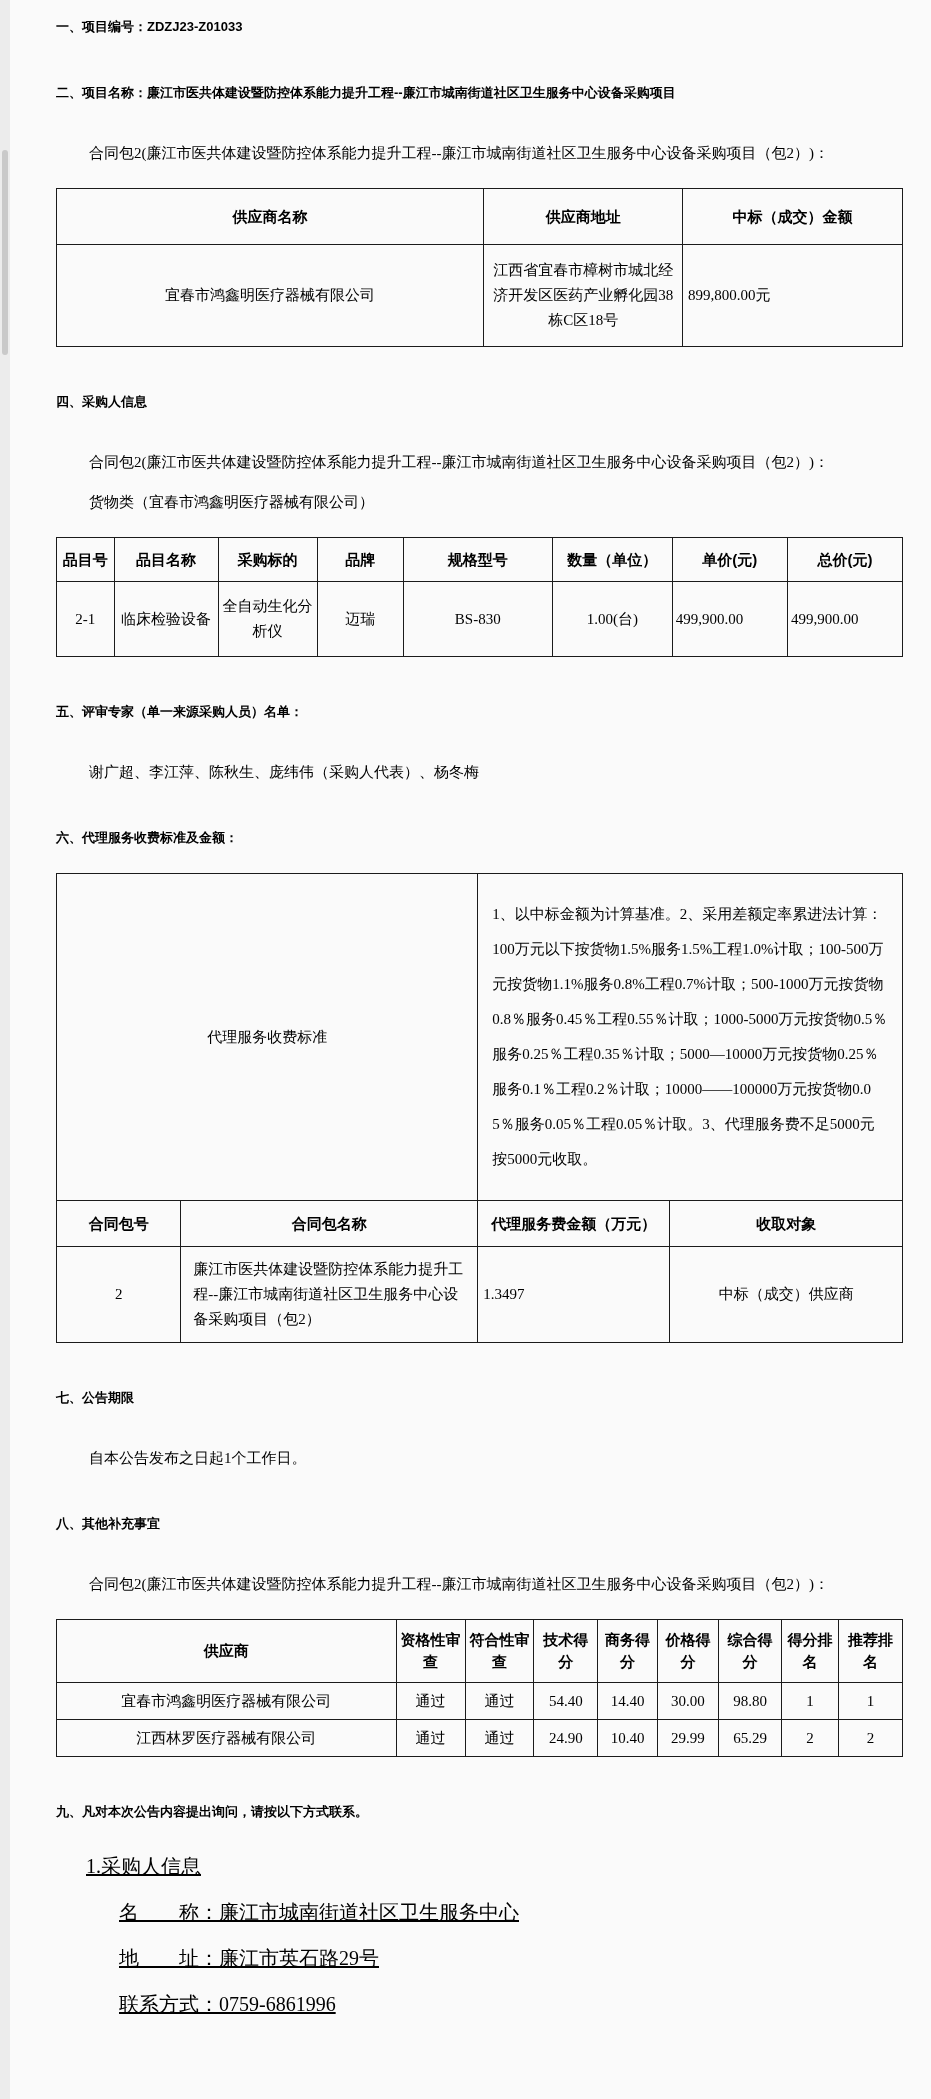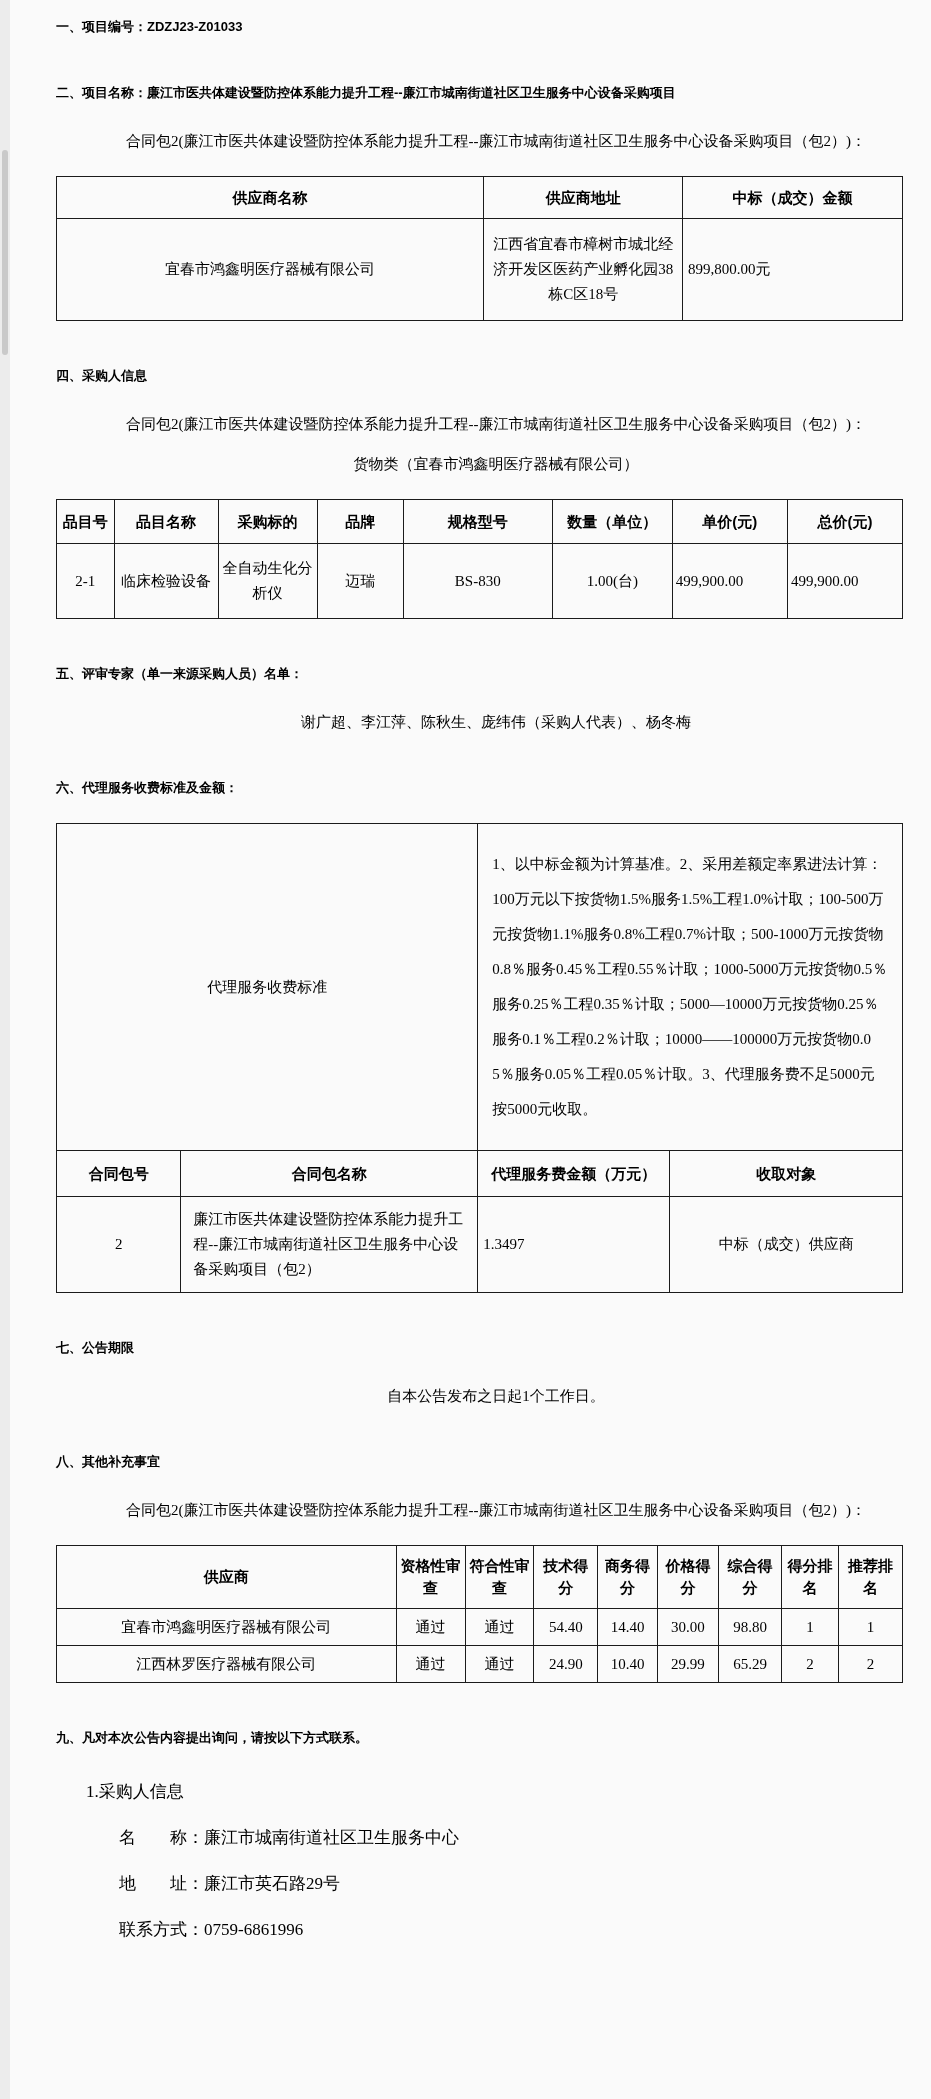--- a/index.html
+++ b/index.html
@@ -4,37 +4,37 @@
 <style>
   html,body{margin:0;padding:0;background:#fafafa;color:#000;}
   body{font-family:"Liberation Serif","DejaVu Serif",serif;}
   .page{position:relative;width:931px;min-height:2099px;box-sizing:border-box;
         padding:12px 28px 26px 56px;background:#fafafa;}
   .gutter{position:absolute;left:0;top:0;width:10px;height:100%;background:#ececec;}
   .gutter-thumb{position:absolute;left:2px;top:150px;width:6px;height:205px;background:#c9c9c9;border-radius:3px;}
   .h{font-family:"Liberation Sans","DejaVu Sans",sans-serif;font-weight:700;
      font-size:13px;margin:44px 0 0 0;line-height:22px;}
   .h.first{margin-top:4px;}
-  .p{font-size:15px;margin:26px 0 0 0;padding-left:33px;line-height:22px;text-align:center;}
+  .p{font-size:15px;margin:38px 0 0 0;padding-left:33px;line-height:22px;}
   .p.tight{margin-top:18px;}
   table{width:100%;border-collapse:collapse;table-layout:fixed;margin-top:24px;}
   th,td{border:1px solid #1b1b1b;font-size:15px;text-align:center;vertical-align:middle;
         padding:10px 5px;word-break:break-all;line-height:25px;background:#fafafa;}
   th{font-family:"Liberation Sans","DejaVu Sans",sans-serif;font-weight:700;}
   .num{text-align:left;padding-right:10px;}
   .cell-left{text-align:left;padding-left:12px;padding-right:10px;}
-  .result-table th{padding:8px 5px;}
+  .result-table th{padding:15px 5px;}
   .result-table td{padding:13px 5px;}
   .items-table th{padding:9px 3px;}
   .items-table td{padding:12px 3px;}
   .fee-standard-text{text-align:left;line-height:35px;padding:23px 14px;}
   .fee-table .label-cell{padding:14px 20px;}
   .score-table td{padding:7px 3px;line-height:22px;}
   .score-table th{padding:9px 3px;line-height:22px;}
-  .contact-line{font-size:17px;line-height:46px;margin:0;}
+  .contact-line{font-size:20px;line-height:46px;margin:0;text-decoration:underline;}
   .ind1{padding-left:30px;}
   .ind2{padding-left:63px;}
 </style>
 </head>
 <body>
 
 <div class="page">
   <div class="gutter">
     <div class="gutter-thumb"></div>
   </div>

